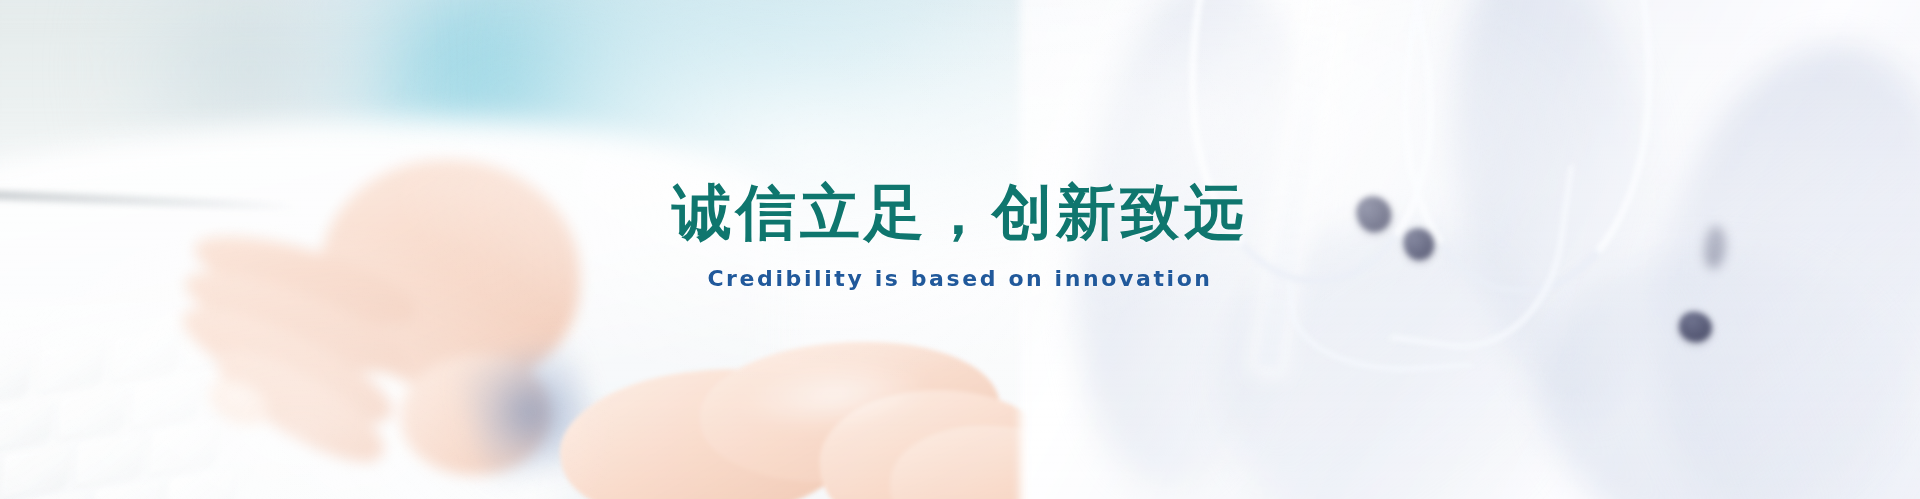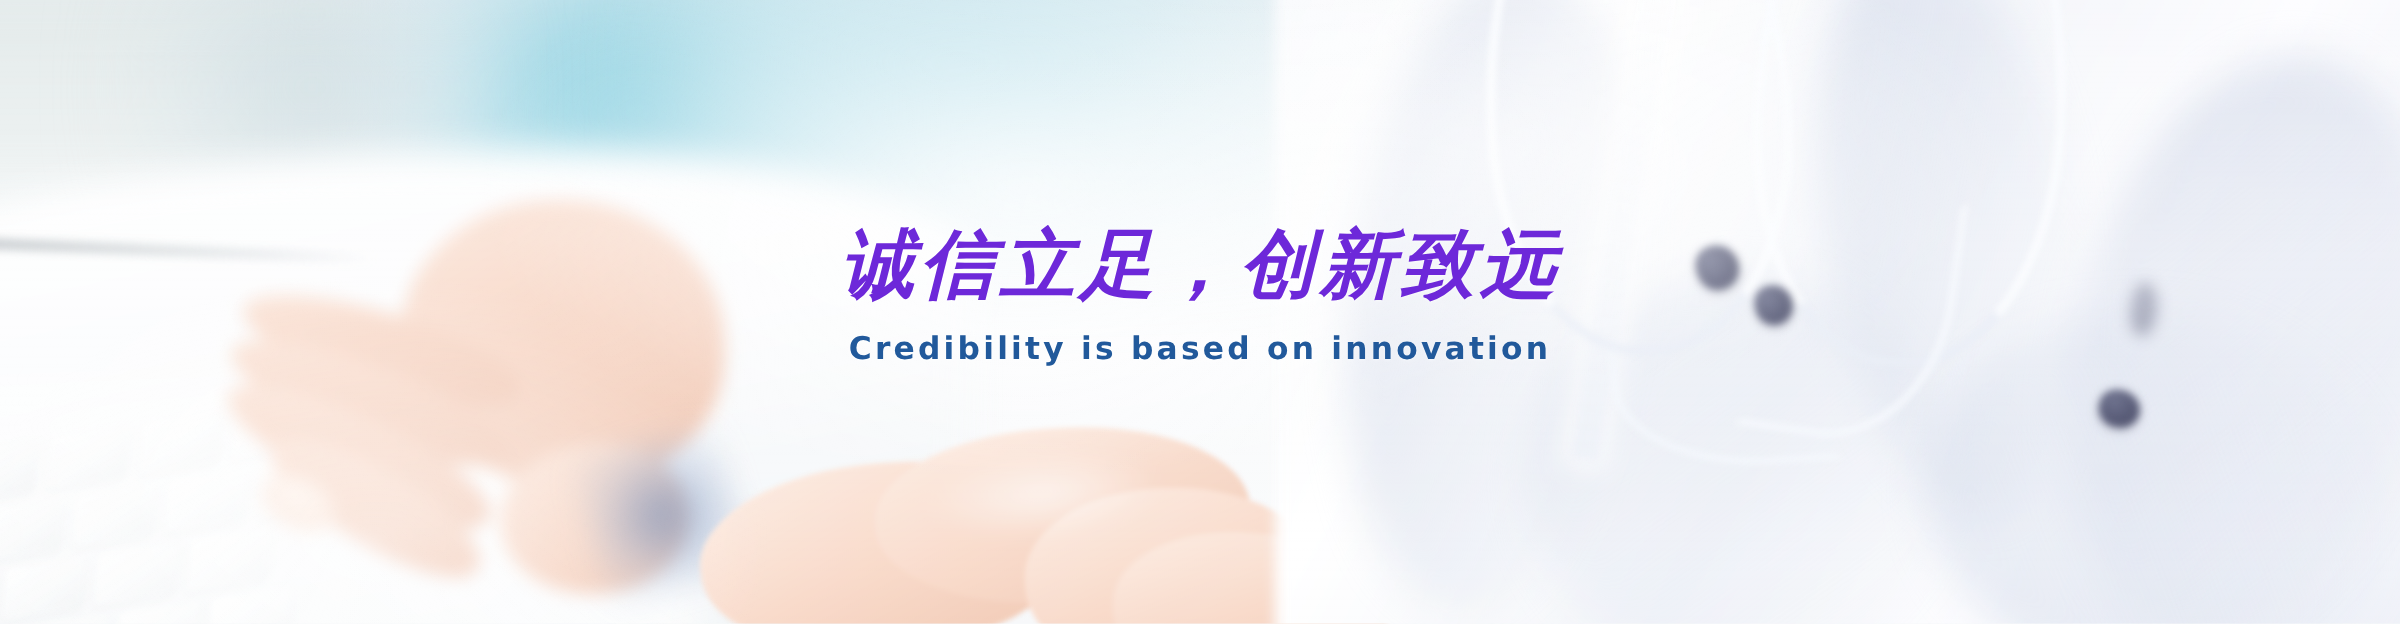--- a/index.html
+++ b/index.html
@@ -248,29 +248,28 @@
     left:0;right:0;top:178px;
     text-align:center;
     z-index:9;
   }
   .headline{
     margin:0;
     font-size:60px;
     line-height:68px;
     font-weight:bold;
     letter-spacing:4px;
-    color:#6d28d9;
+    color:#0f766e;
     font-family:"DejaVu Sans","Liberation Sans",sans-serif;
     text-shadow:0 1px 2px rgba(255,255,255,.55);
     white-space:nowrap;
-    font-style:italic;
   }
   .subline{
     margin:16px 0 0 0;
-    font-size:25px;
+    font-size:22px;
     line-height:34px;
     font-weight:bold;
     letter-spacing:2.6px;
     color:#21599b;
     font-family:"DejaVu Sans","Liberation Sans",sans-serif;
     text-shadow:0 1px 2px rgba(255,255,255,.5);
     white-space:nowrap;
   }
 </style>
 </head>

